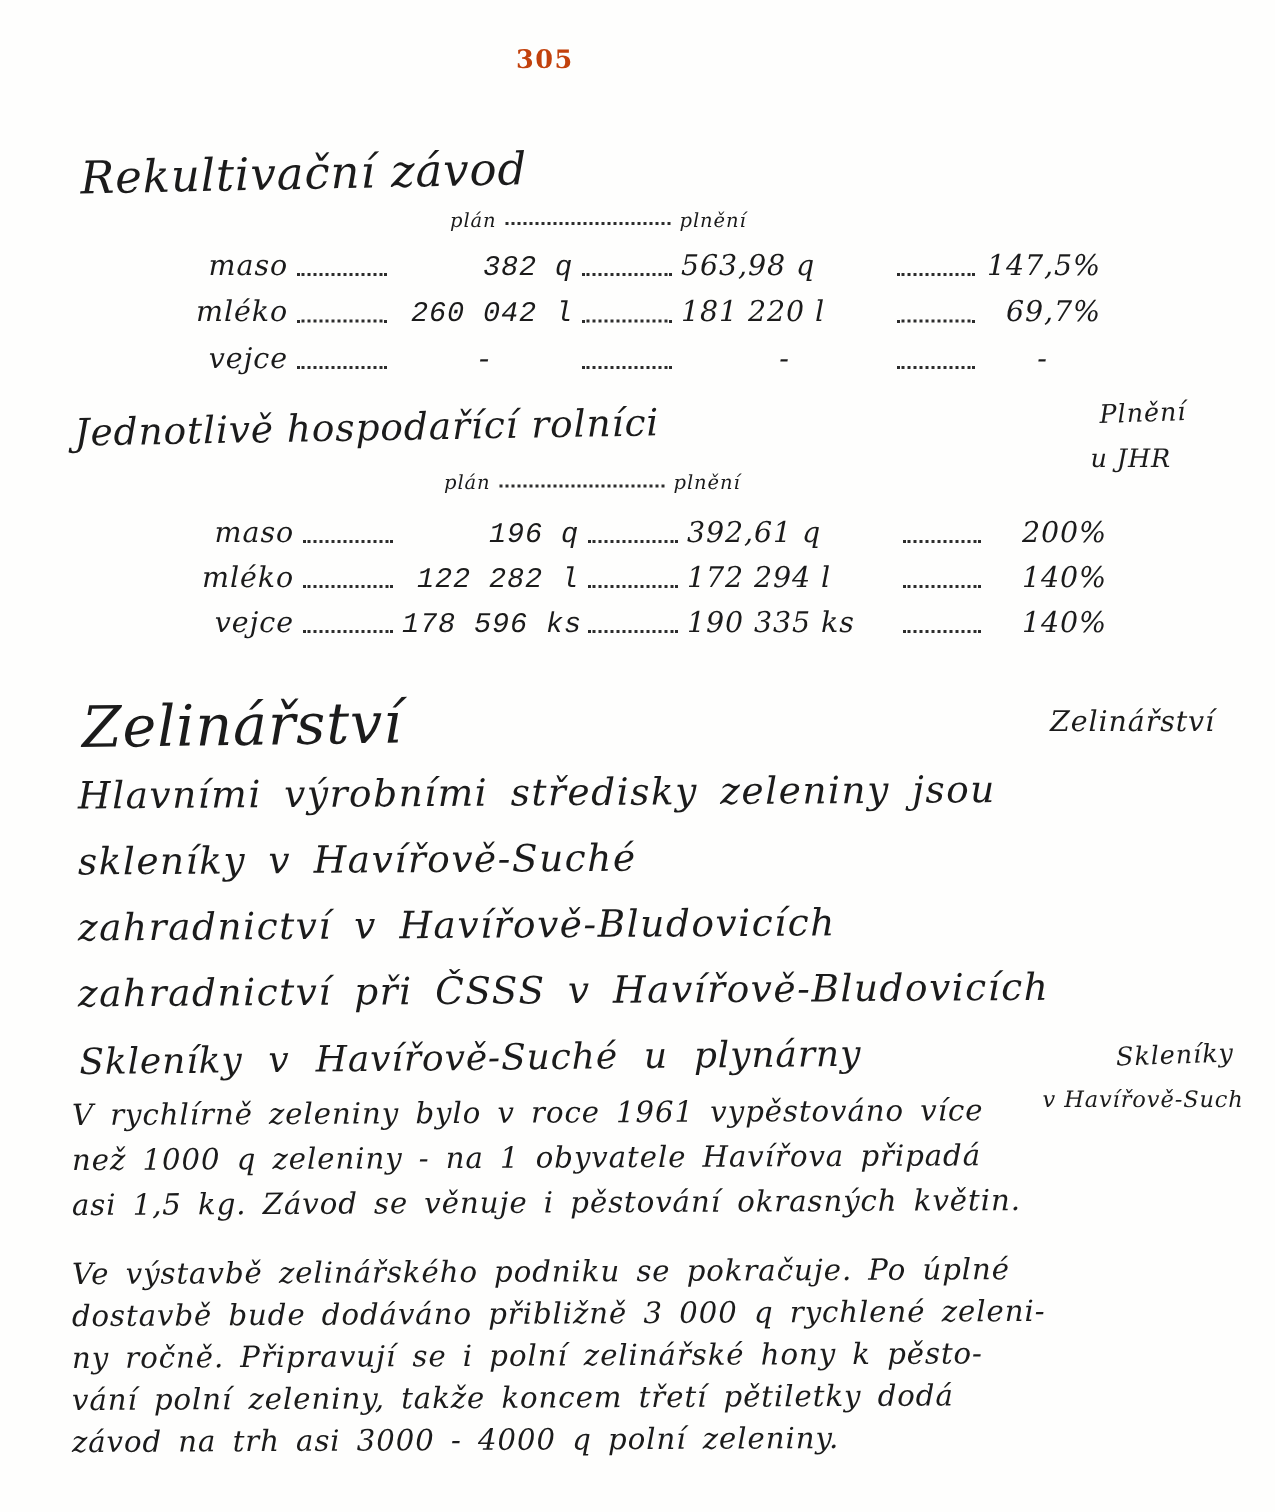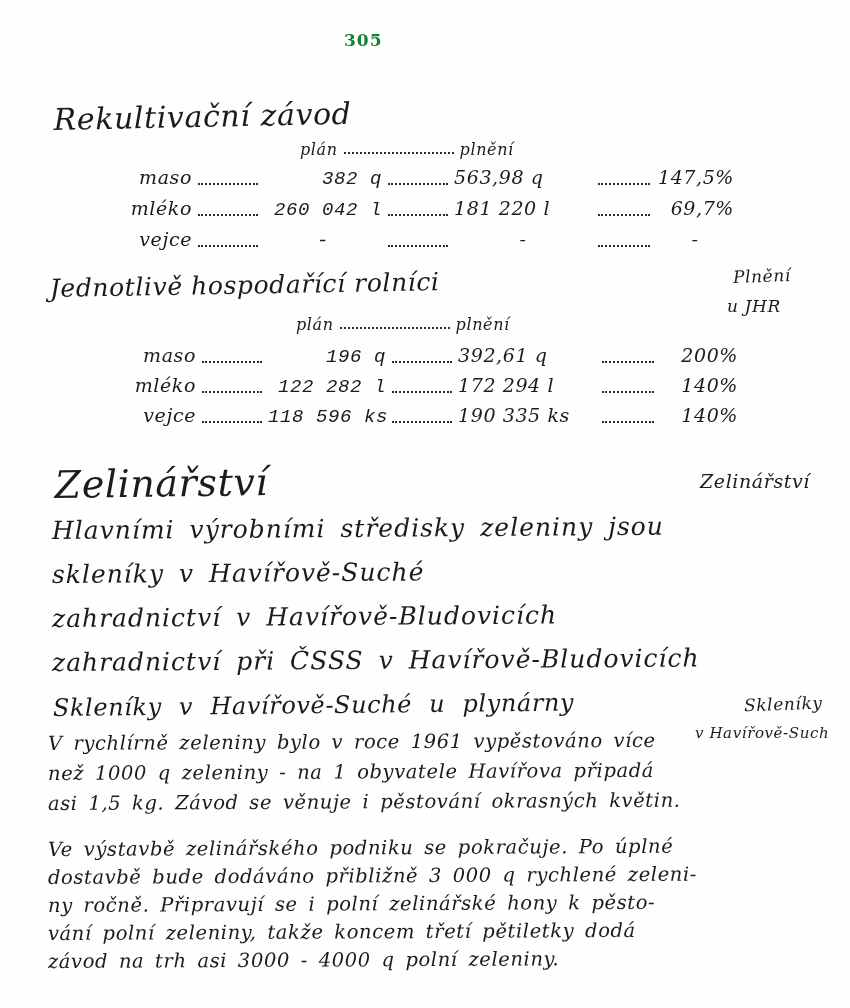--- a/index.html
+++ b/index.html
@@ -20,32 +20,32 @@
     font-family: "DejaVu Serif", serif;
     font-style: italic;
     color: #1b1b1b;
     letter-spacing: 0.6px;
   }
   .pageno {
     font-family: "DejaVu Serif", serif;
     font-weight: 700;
     font-size: 17px;
     letter-spacing: 1px;
-    color: #15803d;
+    color: #c2410c;
   }
   .h-big    { font-size: 30px; transform: rotate(-1.2deg); transform-origin: left bottom; }
   .h-med    { font-size: 25px; transform: rotate(-1.0deg); transform-origin: left bottom; }
   .h-huge   { font-size: 38px; transform: rotate(-0.8deg); transform-origin: left bottom; }
   .h-sub    { font-size: 24px; word-spacing: 9px; transform: rotate(-0.6deg); transform-origin: left bottom; }
   .bigline  { font-size: 25px; word-spacing: 6px; letter-spacing: 1px; transform: rotate(-0.4deg); transform-origin: left bottom; }
   .para     { font-size: 19.5px; word-spacing: 4px; transform: rotate(-0.3deg); transform-origin: left bottom; }
   .mnote    { font-size: 17px; }
 
   
-  .thead { display: flex; align-items: baseline; font-size: 16px; }
+  .thead { display: flex; align-items: baseline; font-size: 13px; }
   .trow  { display: flex; align-items: baseline; font-size: 19px; }
   .cell  { display: inline-block; }
   .cell.lbl    { width: 72px;  text-align: right; }
   .cell.plan   { width: 118px; text-align: right; font-family: Liberation Mono, monospace; }
   .cell.plneni { width: 138px; }
   .cell.pct    { width: 78px;  text-align: right; }
   .trow.centered .cell.plan,
   .trow.centered .cell.plneni,
   .trow.centered .cell.pct { text-align: center; }
   .leader {
@@ -131,21 +131,21 @@
     <span class="cell plan">122 282 l</span>
     <span class="leader lead-md"></span>
     <span class="cell plneni">172 294 l</span>
     <span class="leader lead-sm"></span>
     <span class="cell pct">140%</span>
   </div>
 
   <div class="abs trow hw" style="left:124px; top:404px;">
     <span class="cell lbl">vejce</span>
     <span class="leader lead-md"></span>
-    <span class="cell plan">118 596 ks</span>
+    <span class="cell plan">178 596 ks</span>
     <span class="leader lead-md"></span>
     <span class="cell plneni">190 335 ks</span>
     <span class="leader lead-sm"></span>
     <span class="cell pct">140%</span>
   </div>
 
   <div class="abs hw h-huge" style="left:55px; top:463px;">Zelinářství</div>
   <div class="abs hw mnote" style="left:700px; top:470px; font-size:19px;">Zelinářství</div>
 
   <div class="abs hw bigline" style="left:52px; top:516px;">Hlavními výrobními středisky zeleniny jsou</div>

